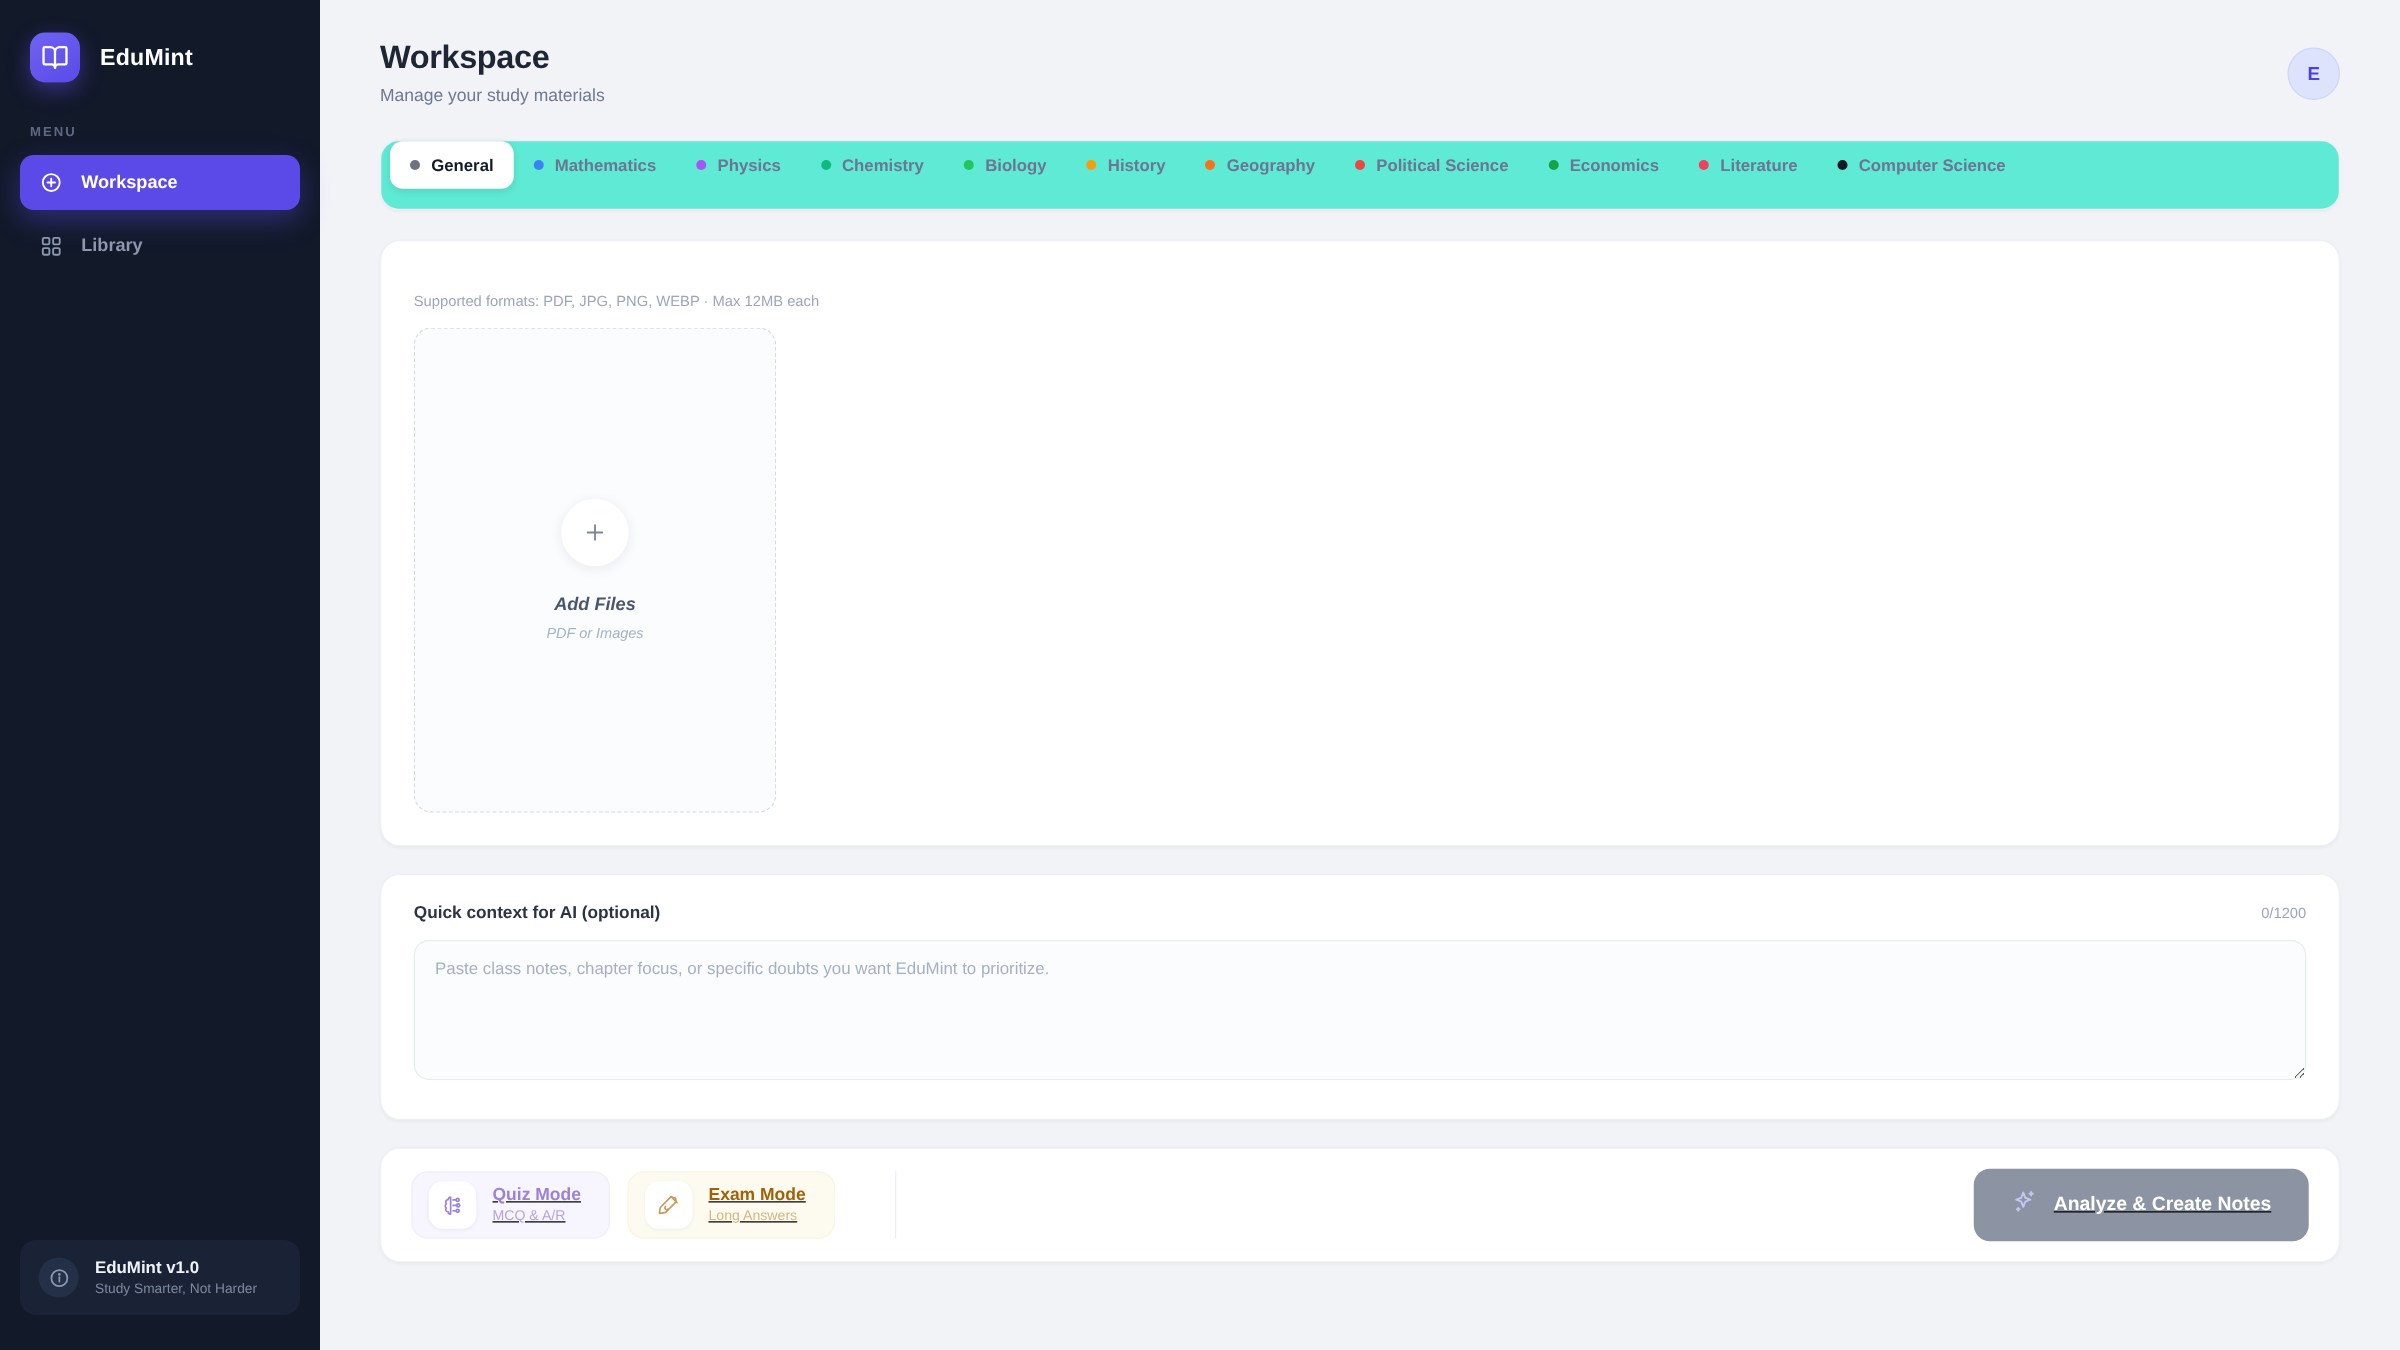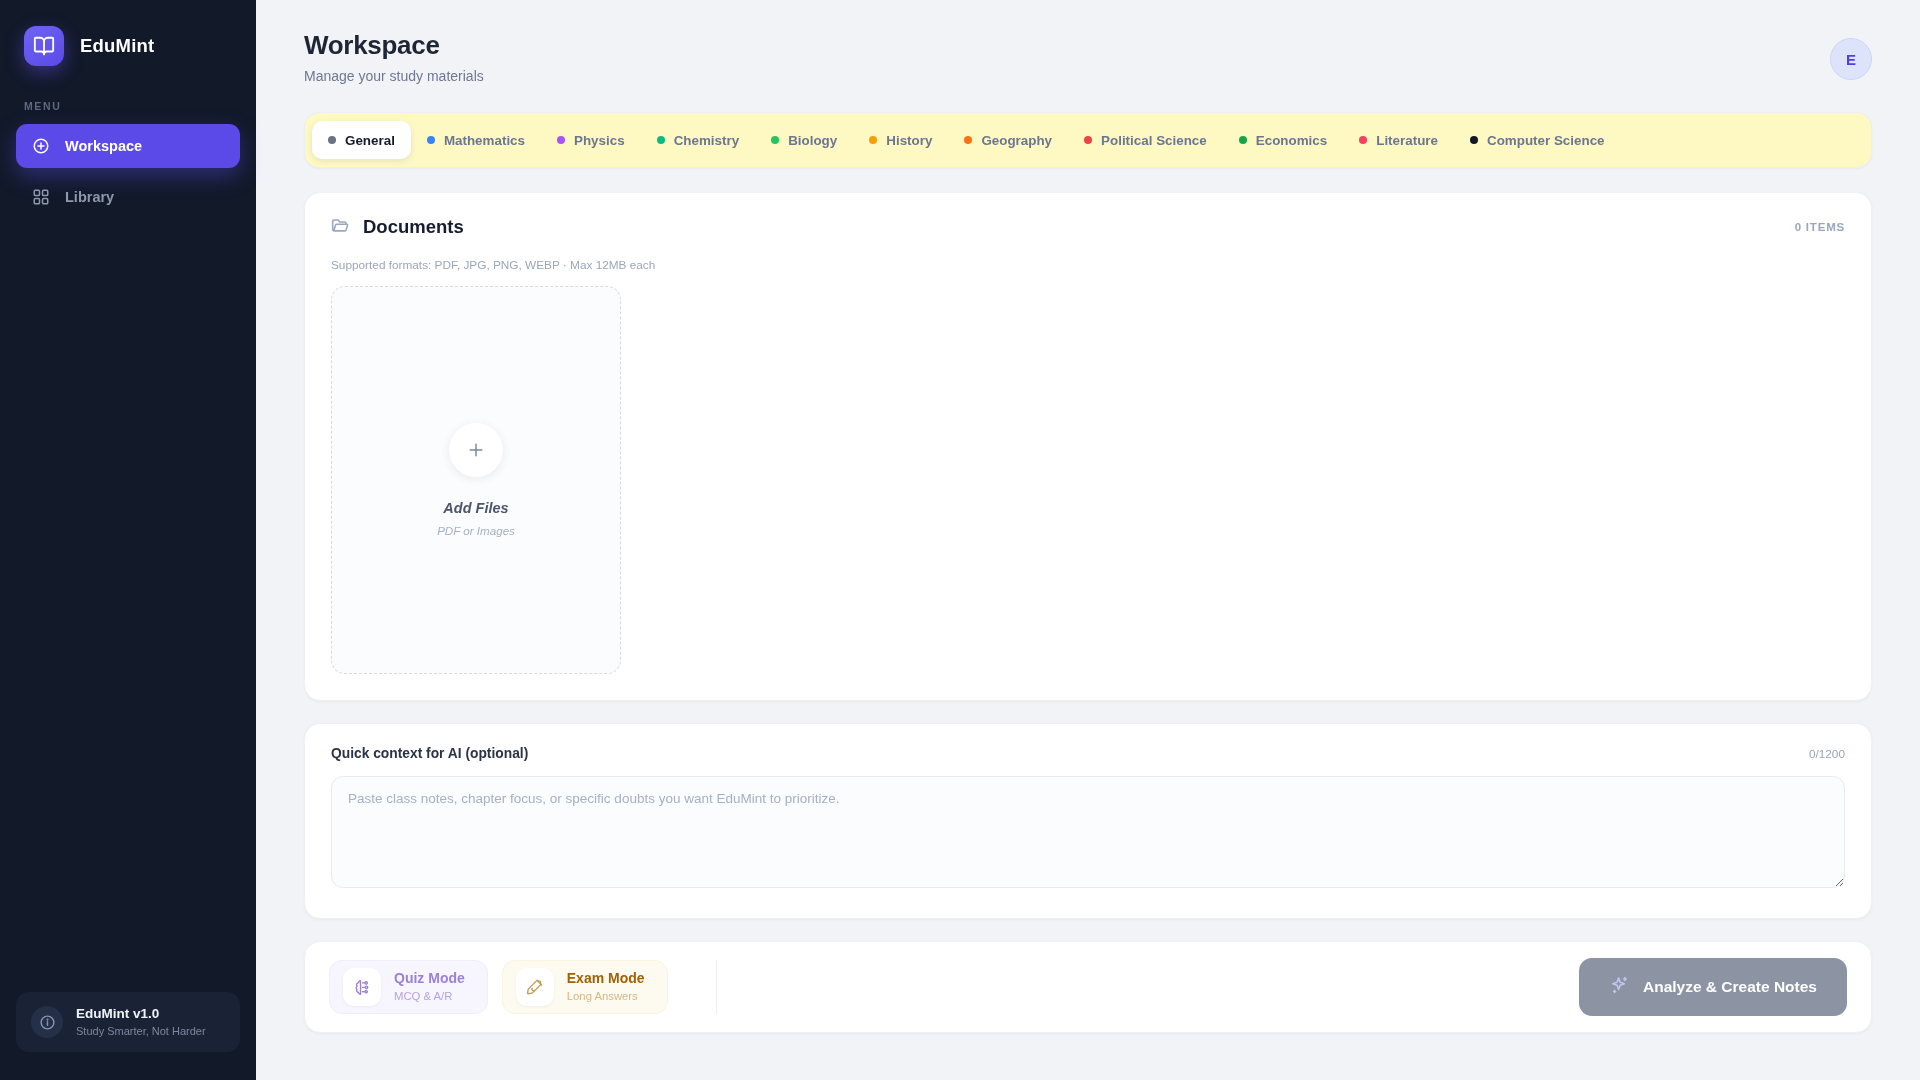--- a/index.html
+++ b/index.html
@@ -67,23 +67,23 @@
   .avatar {
     width: 42px; height: 42px; border-radius: 50%;
     background: #dde3fb; border: 1px solid #cdd6f8;
     display: flex; align-items: center; justify-content: center;
     color: #4f3fe0; font-size: 15px; font-weight: bold;
     margin-top: 8px; cursor: pointer;
   }
 
   
   .tabs-card {
-    margin-top: 28px; height: 56px; background: #fef9c3;
+    margin-top: 28px; height: 56px; background: #5eead4;
     border: 1px solid #eceff4; border-radius: 15px;
-    display: flex; align-items: center; padding: 0 7px;
+    display: flex; padding: 0 7px;
     box-shadow: 0 1px 2px rgba(22,30,50,.04);
   }
   .tab {
     display: flex; align-items: center; gap: 9px;
     height: 38px; padding: 0 16px; border-radius: 10px;
     font-size: 13.4px; font-weight: bold; color: #6b7691;
     cursor: pointer; white-space: nowrap;
   }
   .tab.active { background: #ffffff; color: #131a2a; box-shadow: 0 2px 6px rgba(20,28,48,.10); }
   .dot { width: 8px; height: 8px; border-radius: 50%; flex: 0 0 8px; }
@@ -138,21 +138,21 @@
     border: 1px solid #e7ebf2; border-radius: 12px;
     background: #fbfcfe; resize: vertical;
     padding: 14px 16px; font-size: 13.5px; color: #39415a;
     font-family: "Liberation Sans", sans-serif; outline: none;
   }
   .ctx-area::placeholder { color: #a5b0c4; }
 
   
   .actions {
     margin-top: 22px; height: 92px; padding: 0 24px;
-    display: flex; align-items: center;
+    display: flex; align-items: center; text-decoration: underline;
   }
   .mode-btn {
     display: flex; align-items: center; gap: 13px;
     height: 54px; padding: 0 22px 0 13px; border-radius: 13px;
     cursor: pointer;
   }
   .mode-quiz { background: #f7f5fe; border: 1px solid #f1edfd; }
   .mode-exam { background: #fdfbef; border: 1px solid #faf5e0; margin-left: 14px; }
   .mode-ico {
     width: 38px; height: 38px; border-radius: 11px; background: #ffffff;
@@ -285,32 +285,20 @@
           <span class="dot" style="background: rgb(244, 63, 94);"></span>
           <span>Literature</span>
         </div>
         <div class="tab">
           <span class="dot" style="background: rgb(17, 24, 39);"></span>
           <span>Computer Science</span>
         </div>
       </div>
 
     <section class="card docs">
-      <div class="docs-head">
-        <div class="docs-head-l">
-          <span>
-            <svg width="20" height="20" viewBox="0 0 24 24" fill="none" stroke="#9aa7bf" stroke-width="1.9" stroke-linecap="round" stroke-linejoin="round">
-              <path d="M2 7.5A1.5 1.5 0 0 1 3.5 6h5l2 2.4h6A1.5 1.5 0 0 1 18 9.9v.6"></path>
-              <path d="M2 7.5v10A1.5 1.5 0 0 0 3.5 19h13.2a1.5 1.5 0 0 0 1.44-1.07l1.74-5.8A1 1 0 0 0 18.92 11H6.9a1.5 1.5 0 0 0-1.44 1.07L3.5 18.5"></path>
-            </svg>
-          </span>
-          <span class="docs-title">Documents</span>
-        </div>
-        <span class="docs-count">0 ITEMS</span>
-      </div>
 
       <div class="docs-formats">Supported formats: PDF, JPG, PNG, WEBP · Max 12MB each</div>
 
       <div class="docs-body">
         <div class="dropzone">
           <div class="plus-circle">
             <svg width="20" height="20" viewBox="0 0 24 24" fill="none" stroke="#7c879e" stroke-width="1.8" stroke-linecap="round">
               <path d="M12 5v14M5 12h14"></path>
             </svg>
           </div>

